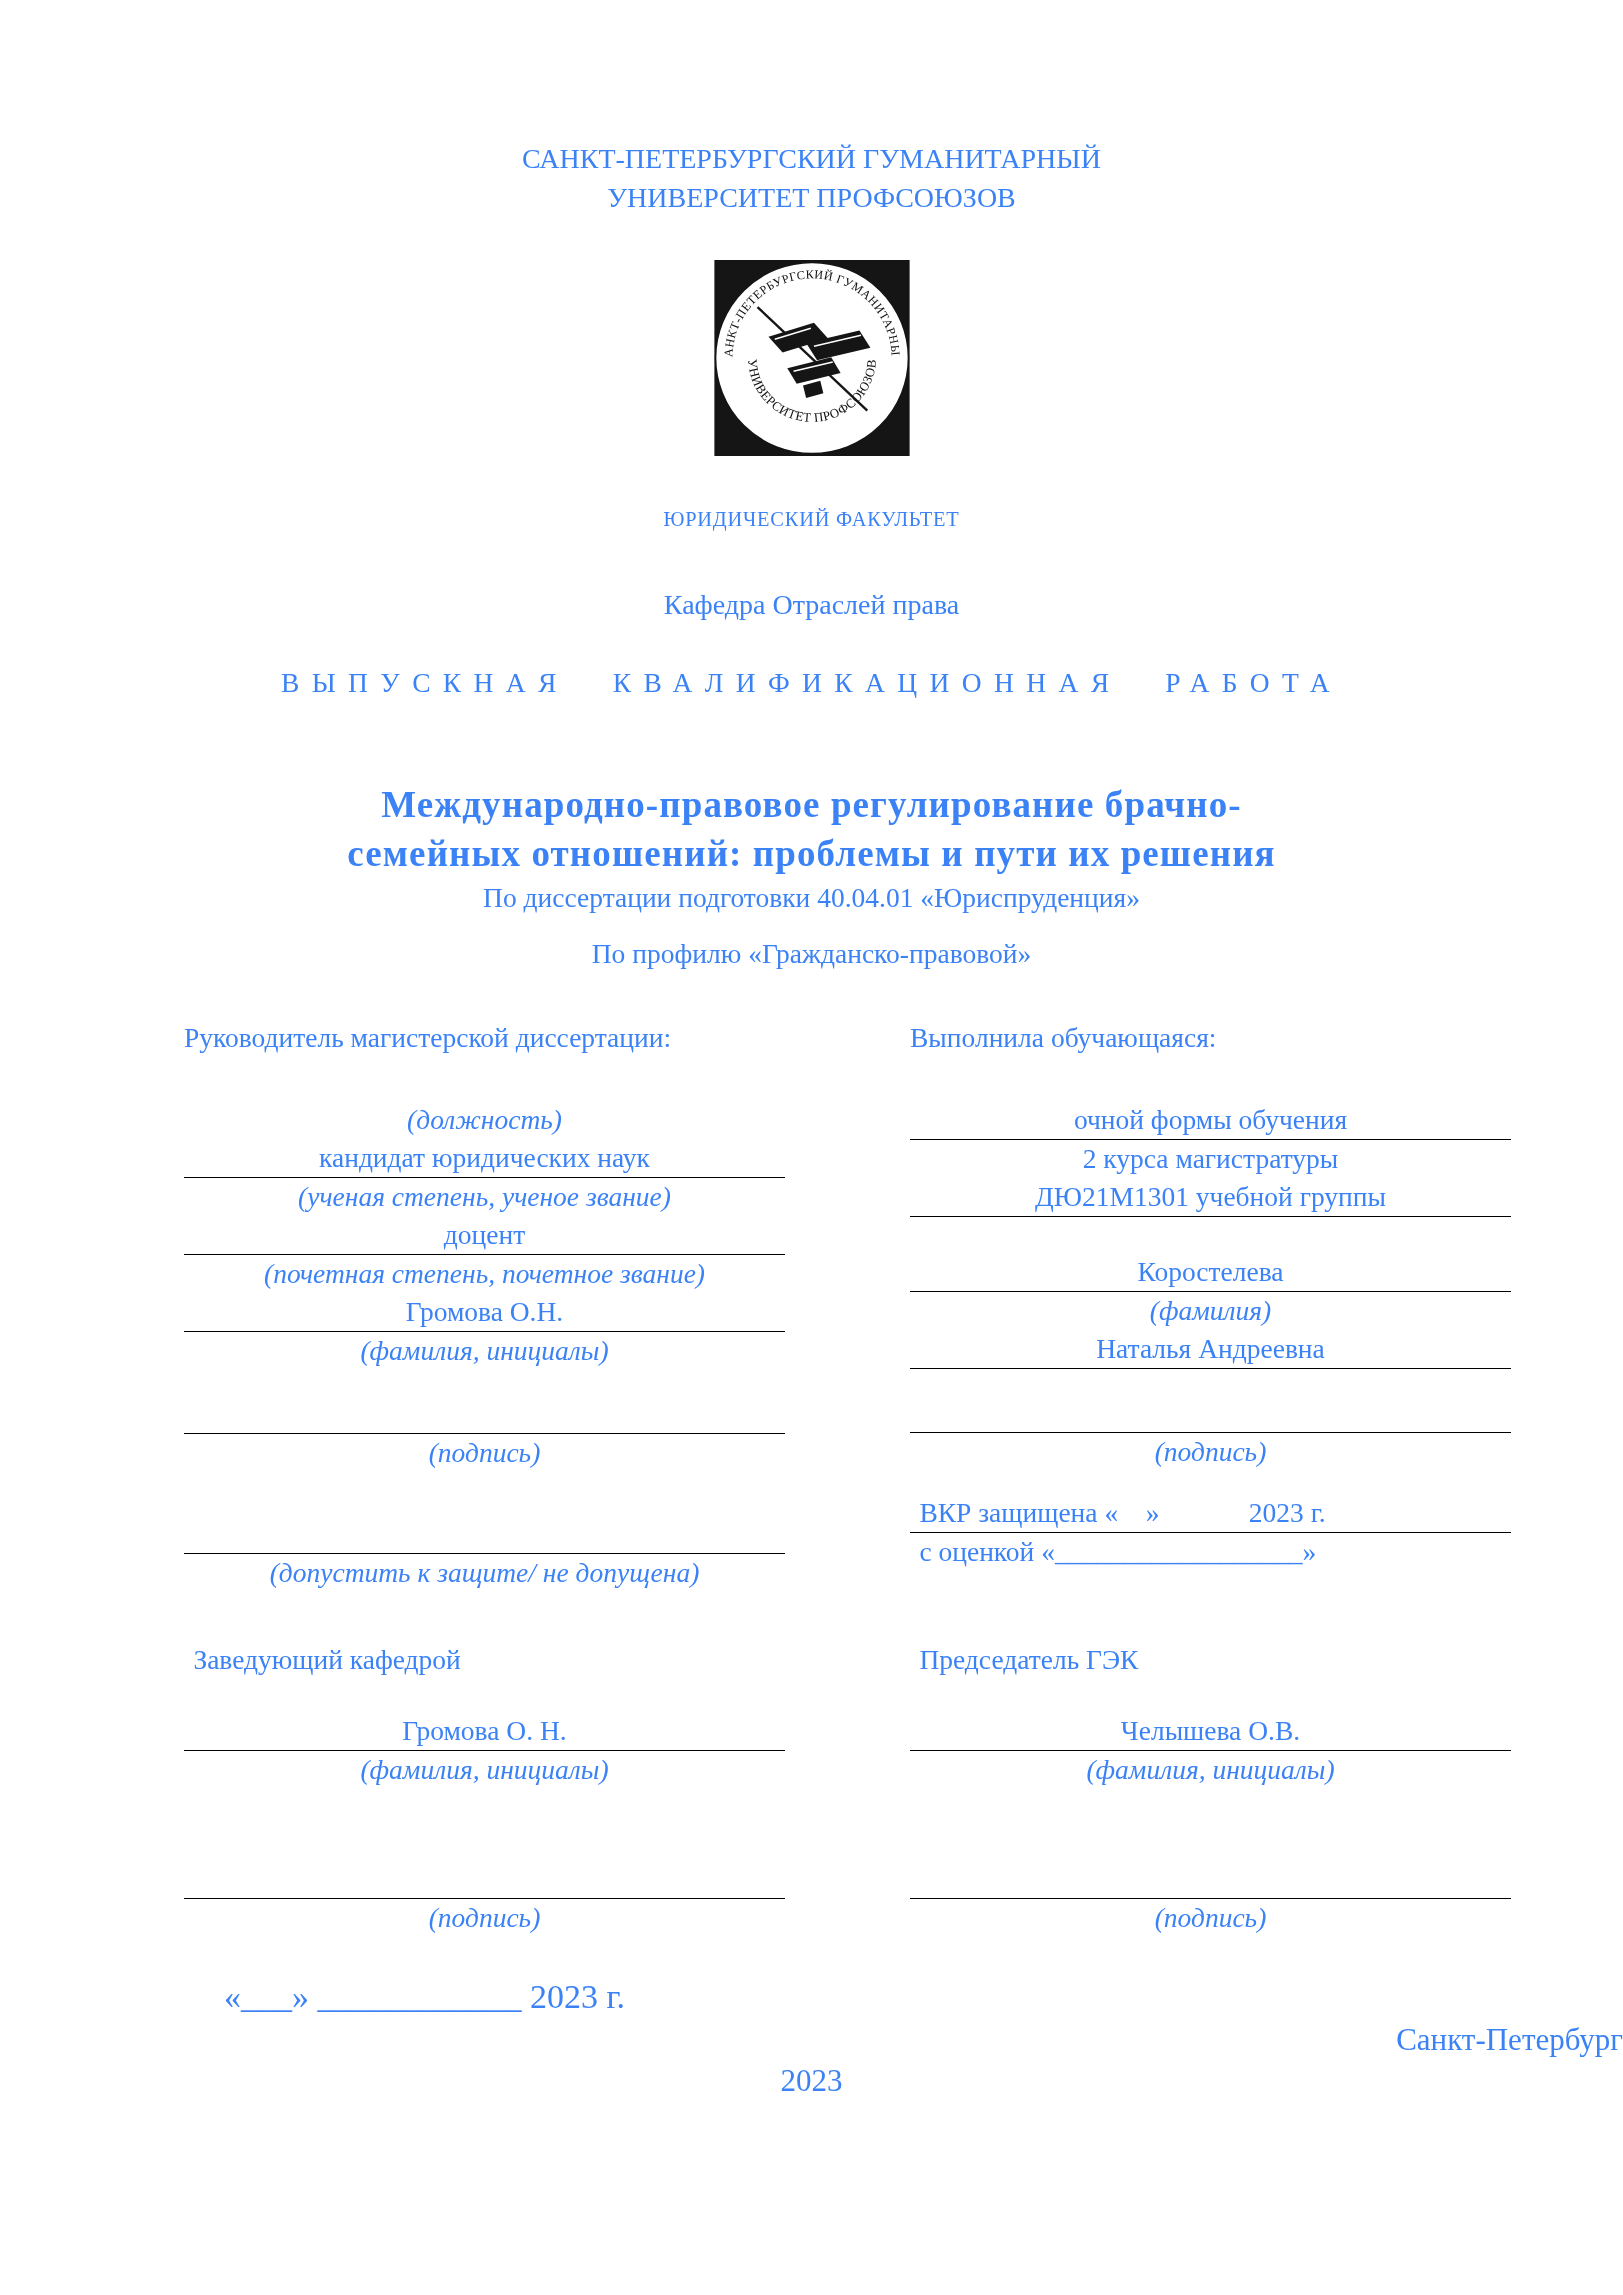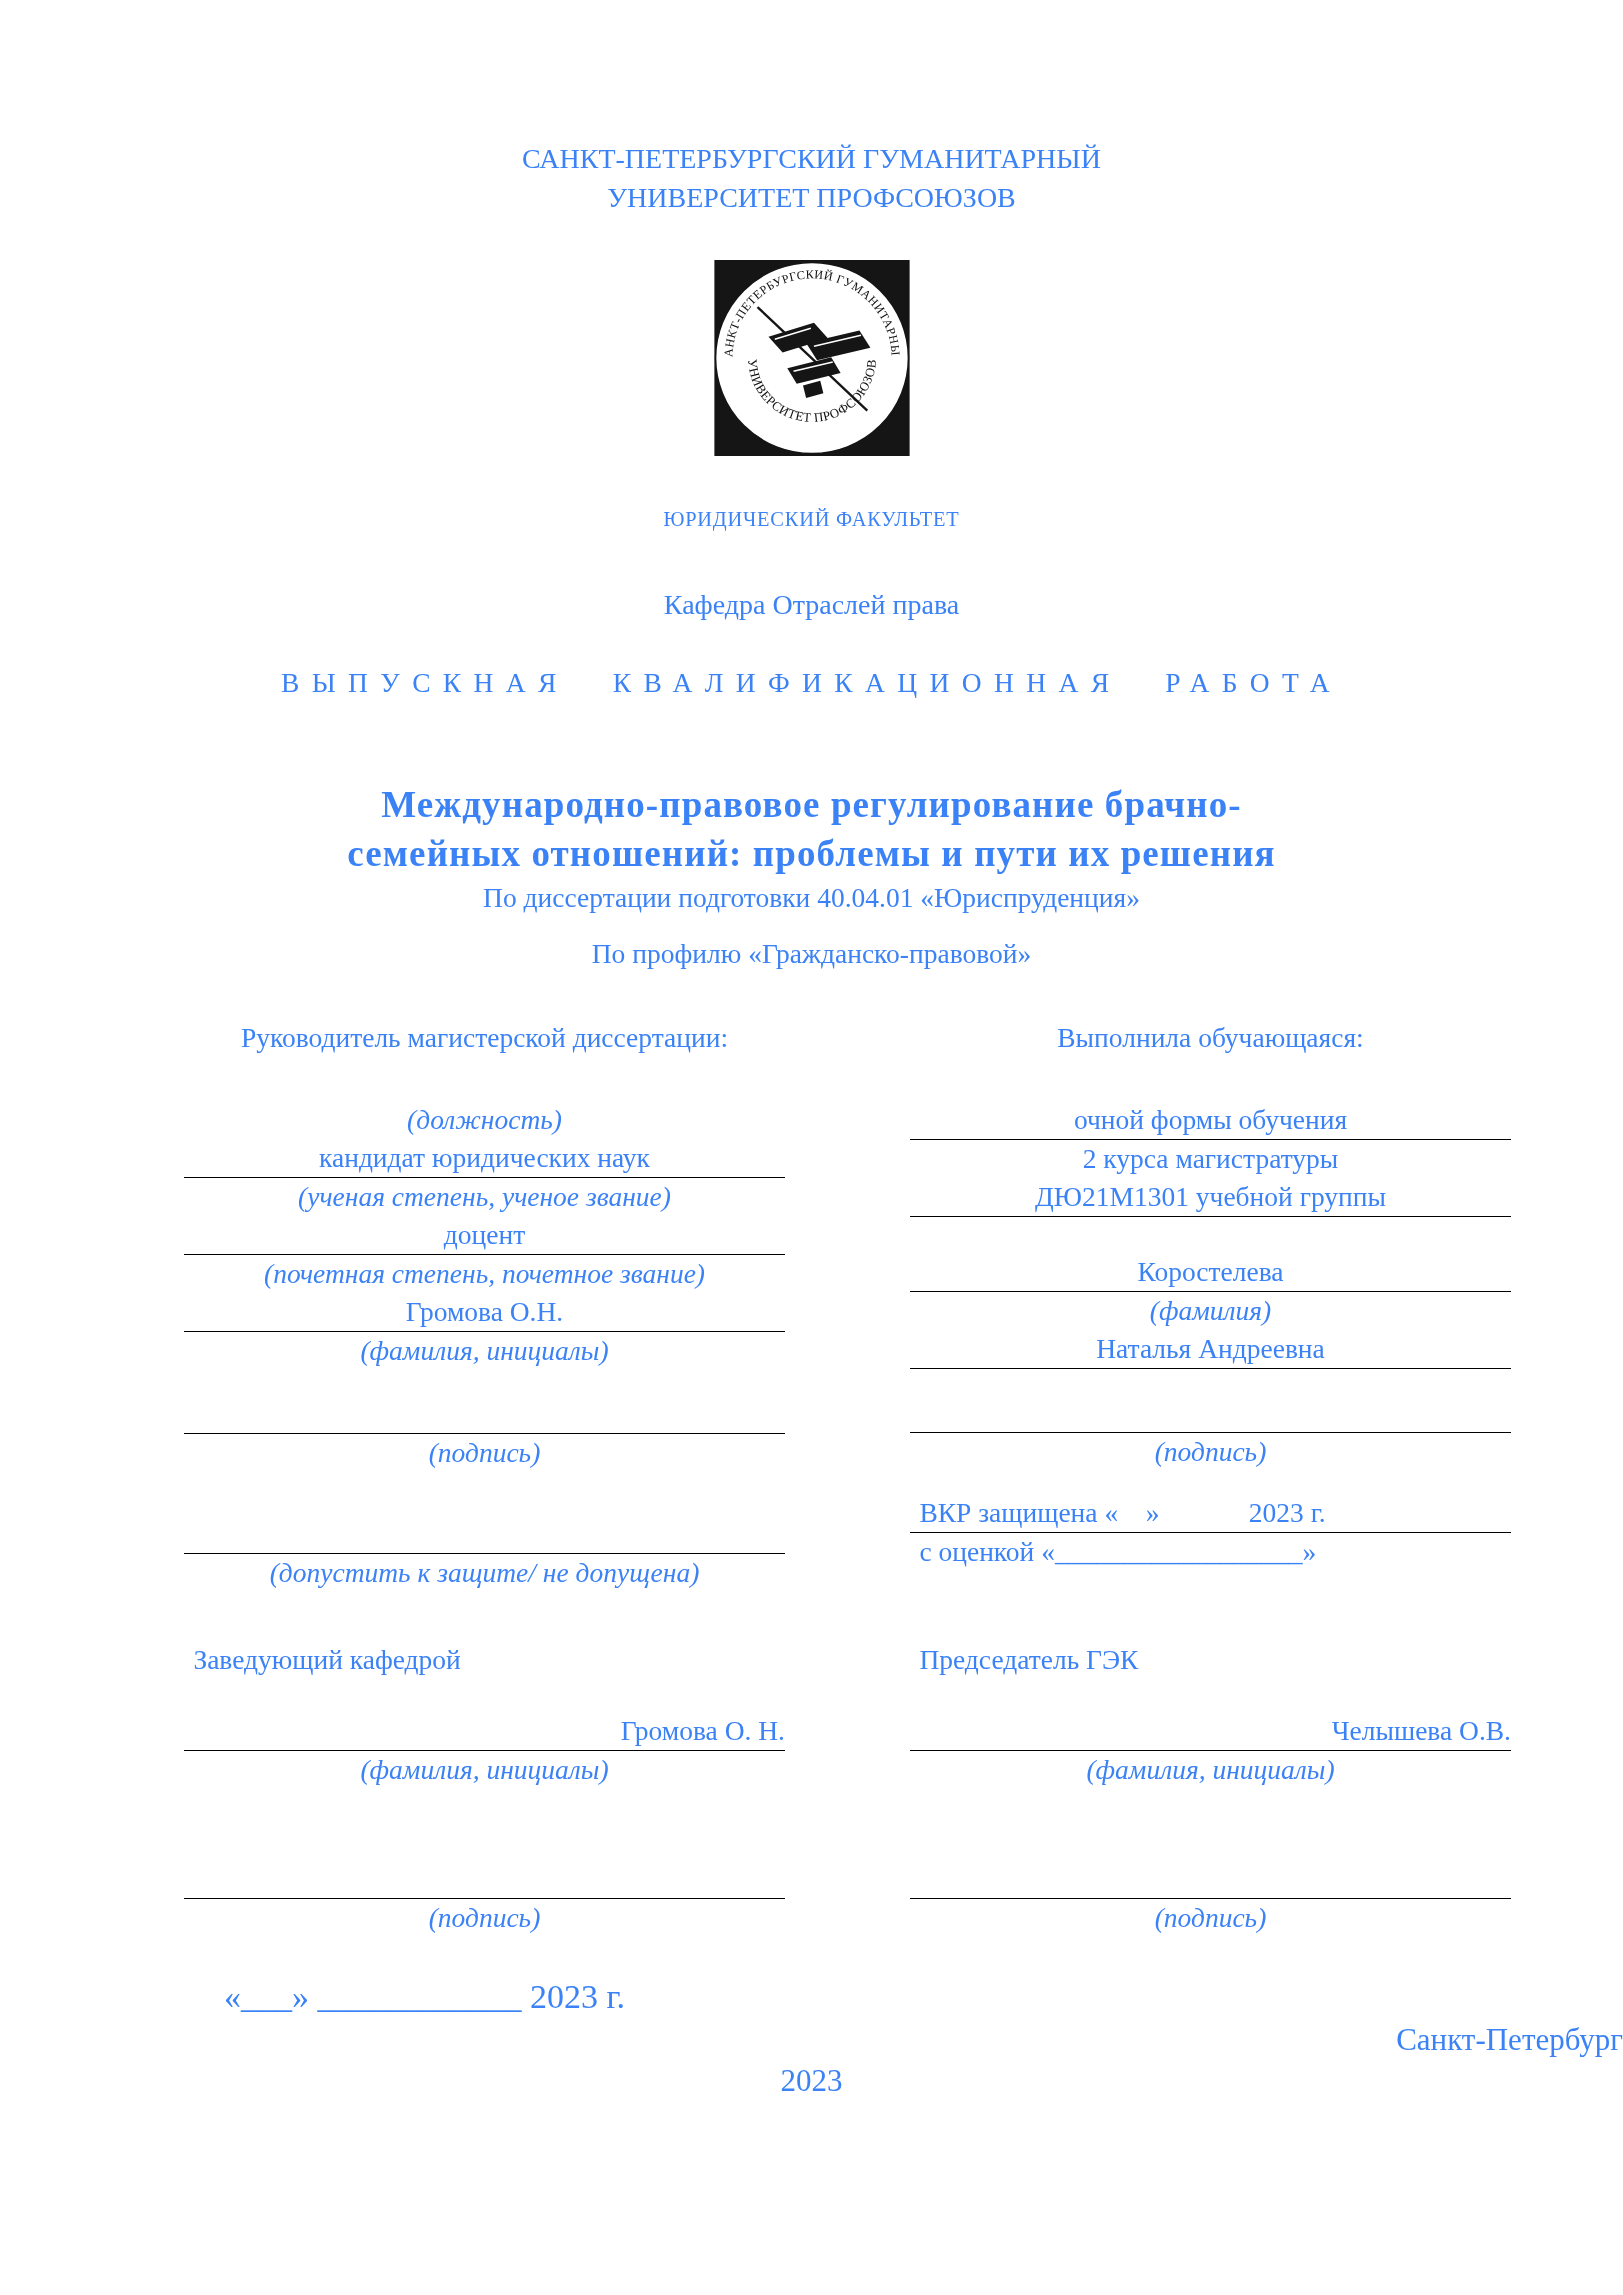--- a/index.html
+++ b/index.html
@@ -16,35 +16,35 @@
   .department { margin-top:58px; font-size:28px; }
   .work-type { margin-top:46px; font-size:27.5px; letter-spacing:0.45em; word-spacing:0.9em; }
   .title { margin-top:82px; font-size:37px; font-weight:bold; letter-spacing:0.03em; line-height:1.32; }
   .direction { margin-top:3.1px; font-size:27.5px; }
   .profile { margin-top:23.6px; font-size:27.5px; }
 
   .cols { display:flex; justify-content:space-between; padding-left:184px; padding-right:112px; }
   .top-cols { margin-top:49px; }
   .bottom-cols { margin-top:49px; }
   .col { width:601px; font-size:27.5px; line-height:38px; }
-  .col-heading { text-align:center; margin-bottom:44px; }
+  .col-heading { text-align:left; margin-bottom:44px; }
   .field {
     border-bottom:1.6px solid #000; text-align:center;
     min-height:39px; line-height:38px; padding-bottom:0;
   }
   .plain-row { text-align:center; min-height:38px; }
   .left-text { text-align:left; padding-left:9.4px; }
   .label { font-style:italic; text-align:center; min-height:38px; }
   .sig-line { border-bottom:1.6px solid #000; height:64px; }
   .sig-line2 { border-bottom:1.6px solid #000; height:82px; }
   .sig-line.tall { height:110px; }
   .gap-top { margin-top:36px; }
   .defense { margin-top:23.6px; }
   .keep-space { white-space:pre; }
-  .name-field { margin-top:33px;text-align:right; }
+  .name-field { margin-top:33px; }
   .date-line { margin-top:41px; padding-left:224px; font-size:34px; line-height:38px; }
   .city { font-size:31px; margin-top:3.1px; line-height:41px;text-align:right; }
   .year { font-size:31px; line-height:41px; }
 </style>
 </head>
 <body>
 
 <div class="page">
 
   <div class="uni-header center">

